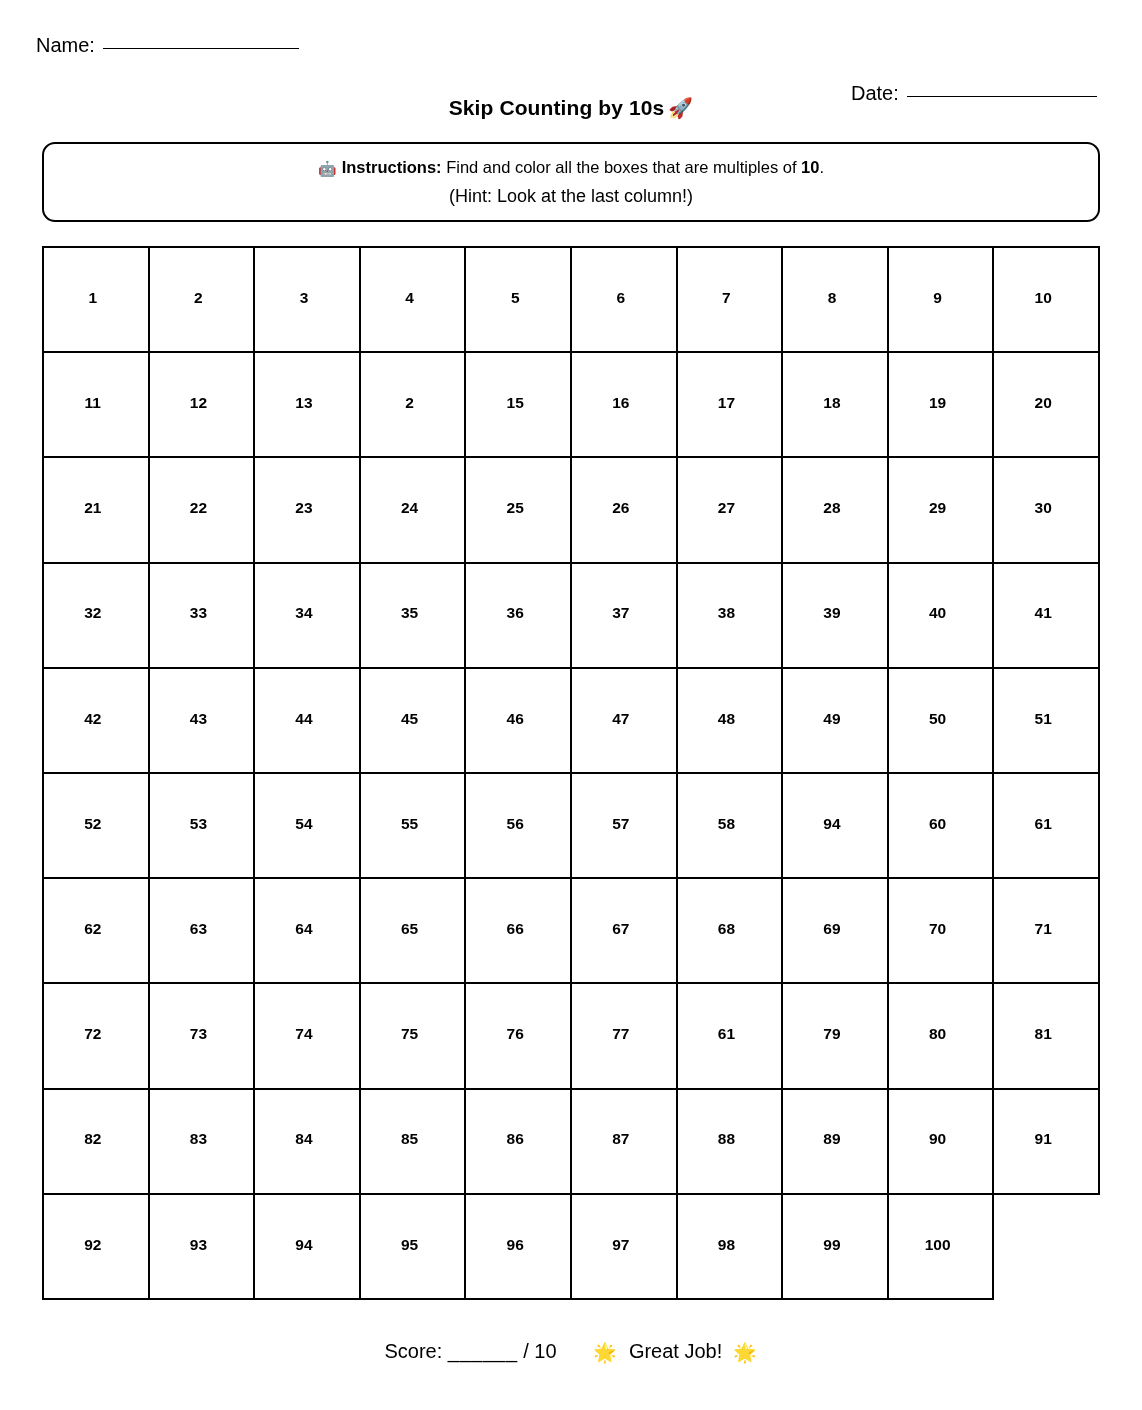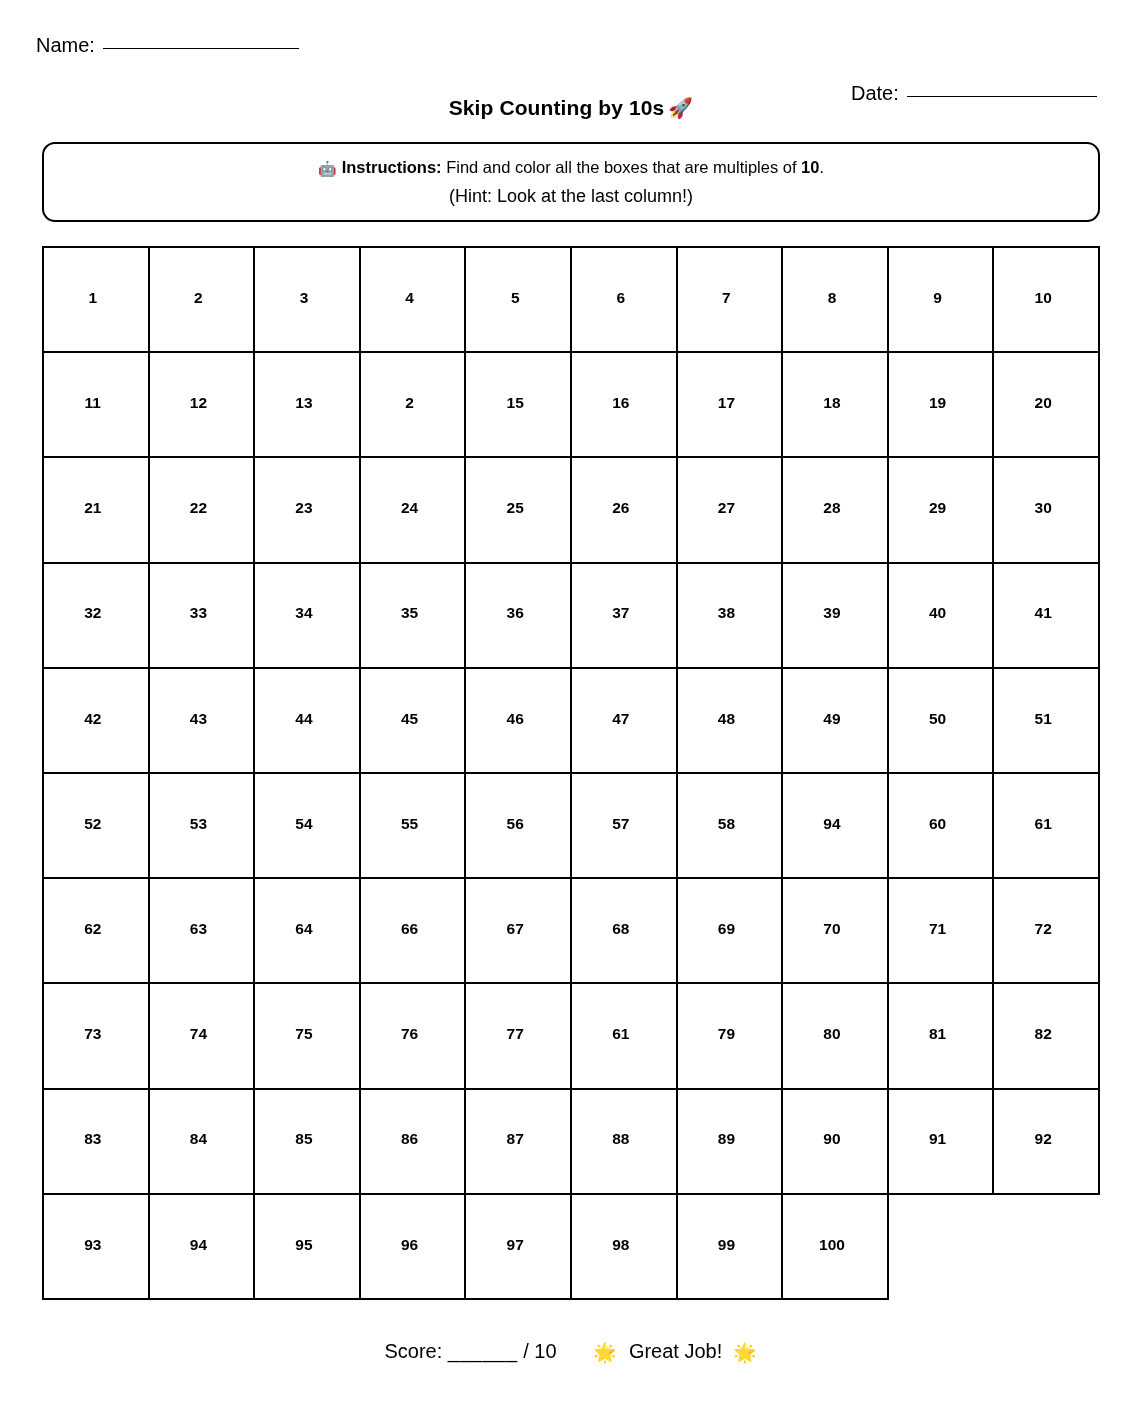--- a/index.html
+++ b/index.html
@@ -356,20 +356,23 @@
     <div class="chart-cell">
       <span class="cell-number">62</span>
     </div>
     <div class="chart-cell">
       <span class="cell-number">63</span>
     </div>
     <div class="chart-cell">
       <span class="cell-number">64</span>
     </div>
     <div class="chart-cell">
+      <span class="cell-number">65</span>
+    </div>
+    <div class="chart-cell">
       <span class="cell-number">66</span>
     </div>
     <div class="chart-cell">
       <span class="cell-number">67</span>
     </div>
     <div class="chart-cell">
       <span class="cell-number">68</span>
     </div>
     <div class="chart-cell">
       <span class="cell-number">69</span>

